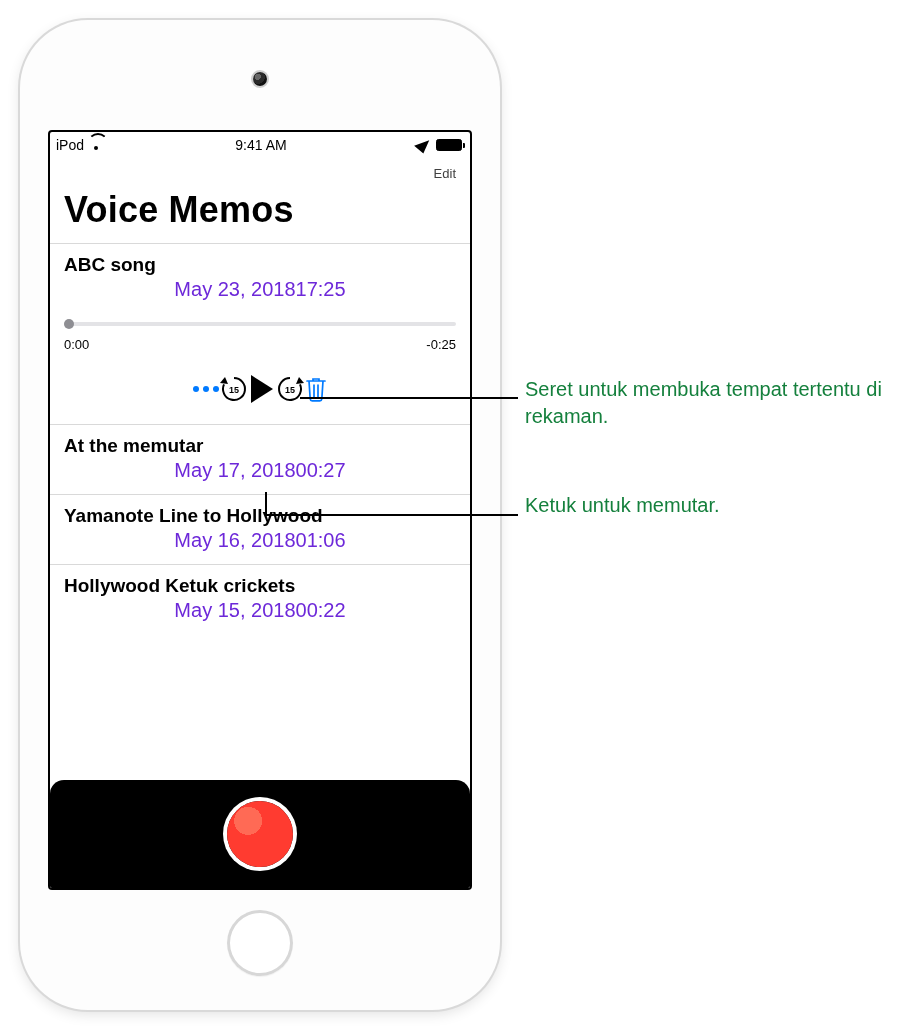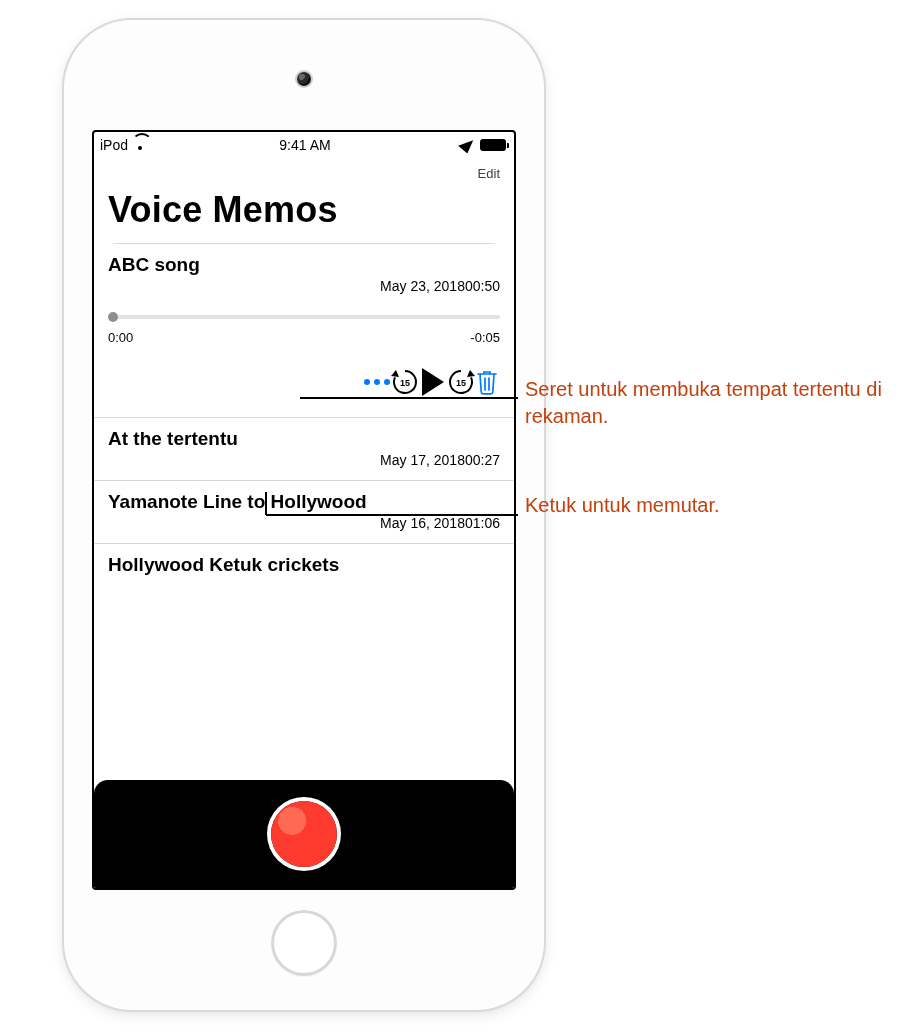--- a/index.html
+++ b/index.html
@@ -14,21 +14,20 @@
   .device {
     position: absolute;
     left: 20px;
     top: 20px;
     width: 480px;
     height: 990px;
     border-radius: 68px;
     background: #fdfdfd;
     box-shadow: 0 0 0 2px #d9d9d9, 0 4px 14px rgba(0,0,0,.12);
     padding: 110px 28px 120px 28px;
-    margin-left: 44px;
   }
   .camera {
     position: absolute;
     top: 52px; left: 50%; transform: translateX(-50%);
     width: 14px; height: 14px; border-radius: 50%;
     background: radial-gradient(circle at 35% 35%, #666 0 3px, #2a2a2a 3px 7px, #111 7px);
     box-shadow: 0 0 0 2px #cfcfcf;
   }
   .home {
     position: absolute;
@@ -87,50 +86,50 @@
     padding: 8px 14px 2px;
     font-size: 13px;
     color: #404040;
   }
   .title {
     font-size: 36px;
     font-weight: 700;
     padding: 6px 14px 12px;
     letter-spacing: .2px;
   }
-  .list { flex:1; overflow:hidden;border-radius:24px; }
+  .list { flex:1; overflow:hidden; }
   .row {
     border-top: 1px solid #d9d9d9;
     padding: 10px 14px 12px;
   }
   .row:first-child{ border-top:1px solid #d9d9d9; }
   .row .name { font-size: 19px; font-weight: 600; }
   .row .meta {
-    display:flex; justify-content:flex-end; font-size:14px; color:#000000;
+    display:flex; justify-content:center; font-size:20px; color:#6d28d9;
     margin-top:2px;
   }
   
   .expanded .scrub {
     margin-top: 16px;
     height: 14px; position:relative;
   }
   .track {
     position:absolute; left:0; right:0; top:5px; height:4px;
     background:#e3e3e6; border-radius:2px;
   }
   .knob {
     position:absolute; left:0; top:2px; width:10px; height:10px;
     background:#8e8e93; border-radius:50%;
   }
   .times {
     display:flex; justify-content:space-between; font-size:13px; color:#000000;
     margin-top:6px;
   }
   .controls {
-    display:flex; align-items:center; justify-content:flex-end;
+    display:flex; align-items:center; justify-content:center;
     margin: 22px 2px 8px;
   }
   .more-dots { display:flex; gap:4px; }
   .more-dots span{ width:6px;height:6px;border-radius:50%;background:#007aff; }
   .skip svg, .play svg, .trash svg { display:block; }
   .play svg { width:26px; height:30px; }
   .skip svg { width:30px; height:28px; }
   .trash svg{ width:22px; height:26px; }
   
   .recbar{
@@ -140,21 +139,21 @@
     margin-top:auto;
   }
   .recbtn{
     width:66px; height:66px; border-radius:50%;
     background: radial-gradient(circle at 32% 30%, #ff6a55 0 14px, #ff3b30 14px);
     box-shadow: 0 0 0 4px #fff;
   }
   
   .callout{
     position:absolute;
-    font-size:20px; color:#c2410c; line-height:1.35;
+    font-size:20px; color:#15803d; line-height:1.35;
   }
   .callout-line{
     position:absolute; background:#000; height:1.5px;
   }
 </style>
 </head>
 <body>
 
 <div class="device">
   <div class="camera"></div>
@@ -178,29 +177,29 @@
     </div>
 
     <div class="title">Voice Memos</div>
 
     <div class="list">
 
       <div class="row expanded">
         <div class="name">ABC song</div>
         <div class="meta">
           <span>May 23, 2018</span>
-          <span>00:50</span>
+          <span>17:25</span>
         </div>
         <div class="scrub">
           <div class="track"></div>
           <div class="knob"></div>
         </div>
         <div class="times">
           <span>0:00</span>
-          <span>-0:05</span>
+          <span>-0:25</span>
         </div>
         <div class="controls">
           <div class="more-dots">
             <span></span>
               <span></span>
               <span></span>
           </div>
           <div class="skip">
             <svg viewBox="0 0 30 28">
                 <path d="M15 3a11 11 0 1 1-10 6.4" fill="none" stroke="#000" stroke-width="2"></path>
@@ -222,37 +221,41 @@
           </div>
           <div class="trash">
             <svg viewBox="0 0 22 26">
                 <path d="M2 5h18M8 5V3h6v2M4 5l1.2 18a2 2 0 0 0 2 1.8h7.6a2 2 0 0 0 2-1.8L18 5M9 9v12M13 9v12" fill="none" stroke="#007aff" stroke-width="1.7" stroke-linecap="round"></path>
               </svg>
           </div>
         </div>
       </div>
 
       <div class="row">
-        <div class="name">At the tertentu</div>
+        <div class="name">At the memutar</div>
         <div class="meta">
           <span>May 17, 2018</span>
           <span>00:27</span>
         </div>
       </div>
 
       <div class="row">
         <div class="name">Yamanote Line to Hollywood</div>
         <div class="meta">
           <span>May 16, 2018</span>
           <span>01:06</span>
         </div>
       </div>
 
       <div class="row">
         <div class="name">Hollywood Ketuk crickets</div>
+        <div class="meta">
+          <span>May 15, 2018</span>
+          <span>00:22</span>
+        </div>
       </div>
 
     </div>
 
     <div class="recbar">
       <div class="recbtn"></div>
     </div>
 
   </div>
 

